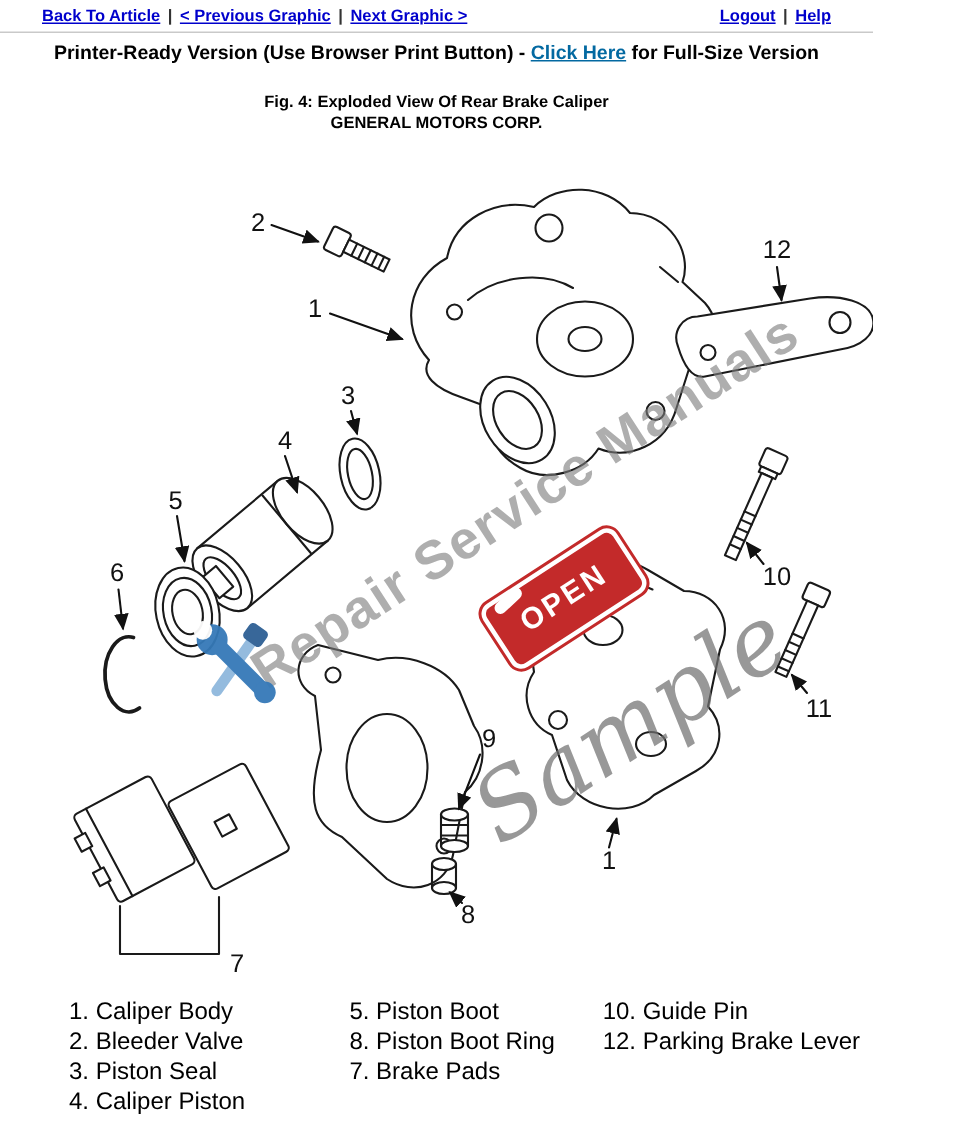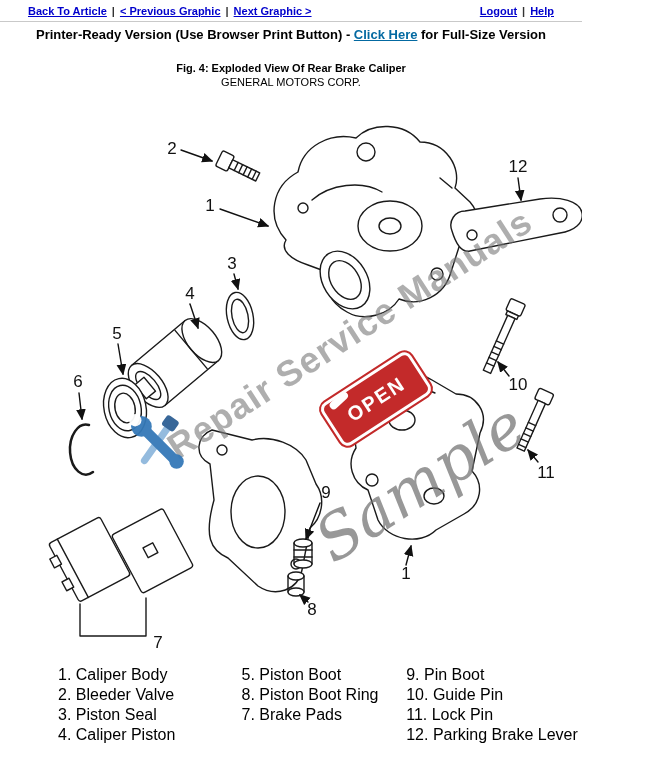--- a/index.html
+++ b/index.html
@@ -9,40 +9,40 @@
   .nav{display:flex;justify-content:space-between;align-items:center;
        padding:5px 28px 4px 28px;border-bottom:1px solid #c9c9c9;
        font-size:11px;font-weight:bold;}
   .nav-group{display:flex;align-items:center;}
   .nav a{color:#0000cc;text-decoration:underline;cursor:pointer;}
   .sep{color:#333;margin:0 5px;font-weight:bold;}
   
   .title-line{text-align:center;font-size:13px;font-weight:bold;margin-top:5px;}
   .title-line a{color:#0369a1;text-decoration:underline;cursor:pointer;}
   .fig-caption{text-align:center;font-size:11px;font-weight:bold;margin-top:20px;}
-  .company{text-align:center;font-size:11px;font-weight:normal;margin-top:2px;}
+  .company{text-align:center;font-size:11px;font-weight:bold;margin-top:2px;}
   
   .diagram{position:relative;width:650px;height:575px;}
   .art{position:absolute;left:0;top:0;}
   .wm{position:absolute;pointer-events:none;}
   .wm-brand{left:90px;top:225px;width:520px;text-align:center;transform:rotate(-33deg);
             font-size:36px;font-weight:bold;letter-spacing:1px;white-space:nowrap;
             color:rgba(125,125,125,0.62);}
   .wm-sample{left:255px;top:358px;width:330px;text-align:center;transform:rotate(-33deg);
              font-family:"DejaVu Serif",serif;font-style:italic;font-size:62px;
              color:rgba(112,112,112,0.72);}
   .wm-open{left:323px;top:286px;width:100px;height:44px;transform:rotate(-33deg);
            background:#c32a2a;border:3px solid #fff;box-shadow:0 0 0 2px #c32a2a;
            border-radius:8px;color:#fff;font-weight:bold;font-size:20px;letter-spacing:2px;
            display:flex;align-items:center;justify-content:center;}
   .open-flourish{position:absolute;top:-1px;left:7px;width:22px;height:8px;background:#fff;
                  border-radius:5px;transform:rotate(-10deg);}
   .wm-tool{left:128px;top:325px;width:62px;height:62px;opacity:.95;}
   
-  .legend{display:flex;padding-left:58px;margin-top:2px;font-size:16px;}
+  .legend{display:flex;padding-left:46px;margin-top:2px;font-size:16px;}
   .legend .col{display:flex;flex-direction:column;line-height:20px;}
   .col1{width:158px;}.col2{width:192px;margin-left:48px;}.col3{width:205px;}
   .fig-code{margin:10px 0 0 46px;font-size:13px;}
 </style>
 </head>
 <body>
 
 <div class="page">
 
   <div class="nav">
@@ -251,20 +251,18 @@
       <span>2. Bleeder Valve</span>
       <span>3. Piston Seal</span>
       <span>4. Caliper Piston</span>
     </div>
     <div class="col col2">
       <span>5. Piston Boot</span>
       <span>8. Piston Boot Ring</span>
       <span>7. Brake Pads</span>
     </div>
     <div class="col col3">
-      <span>9. Pin Boot</span>
       <span>10. Guide Pin</span>
-      <span>11. Lock Pin</span>
       <span>12. Parking Brake Lever</span>
     </div>
   </div>
 
 </div>
 
 </body></html>

